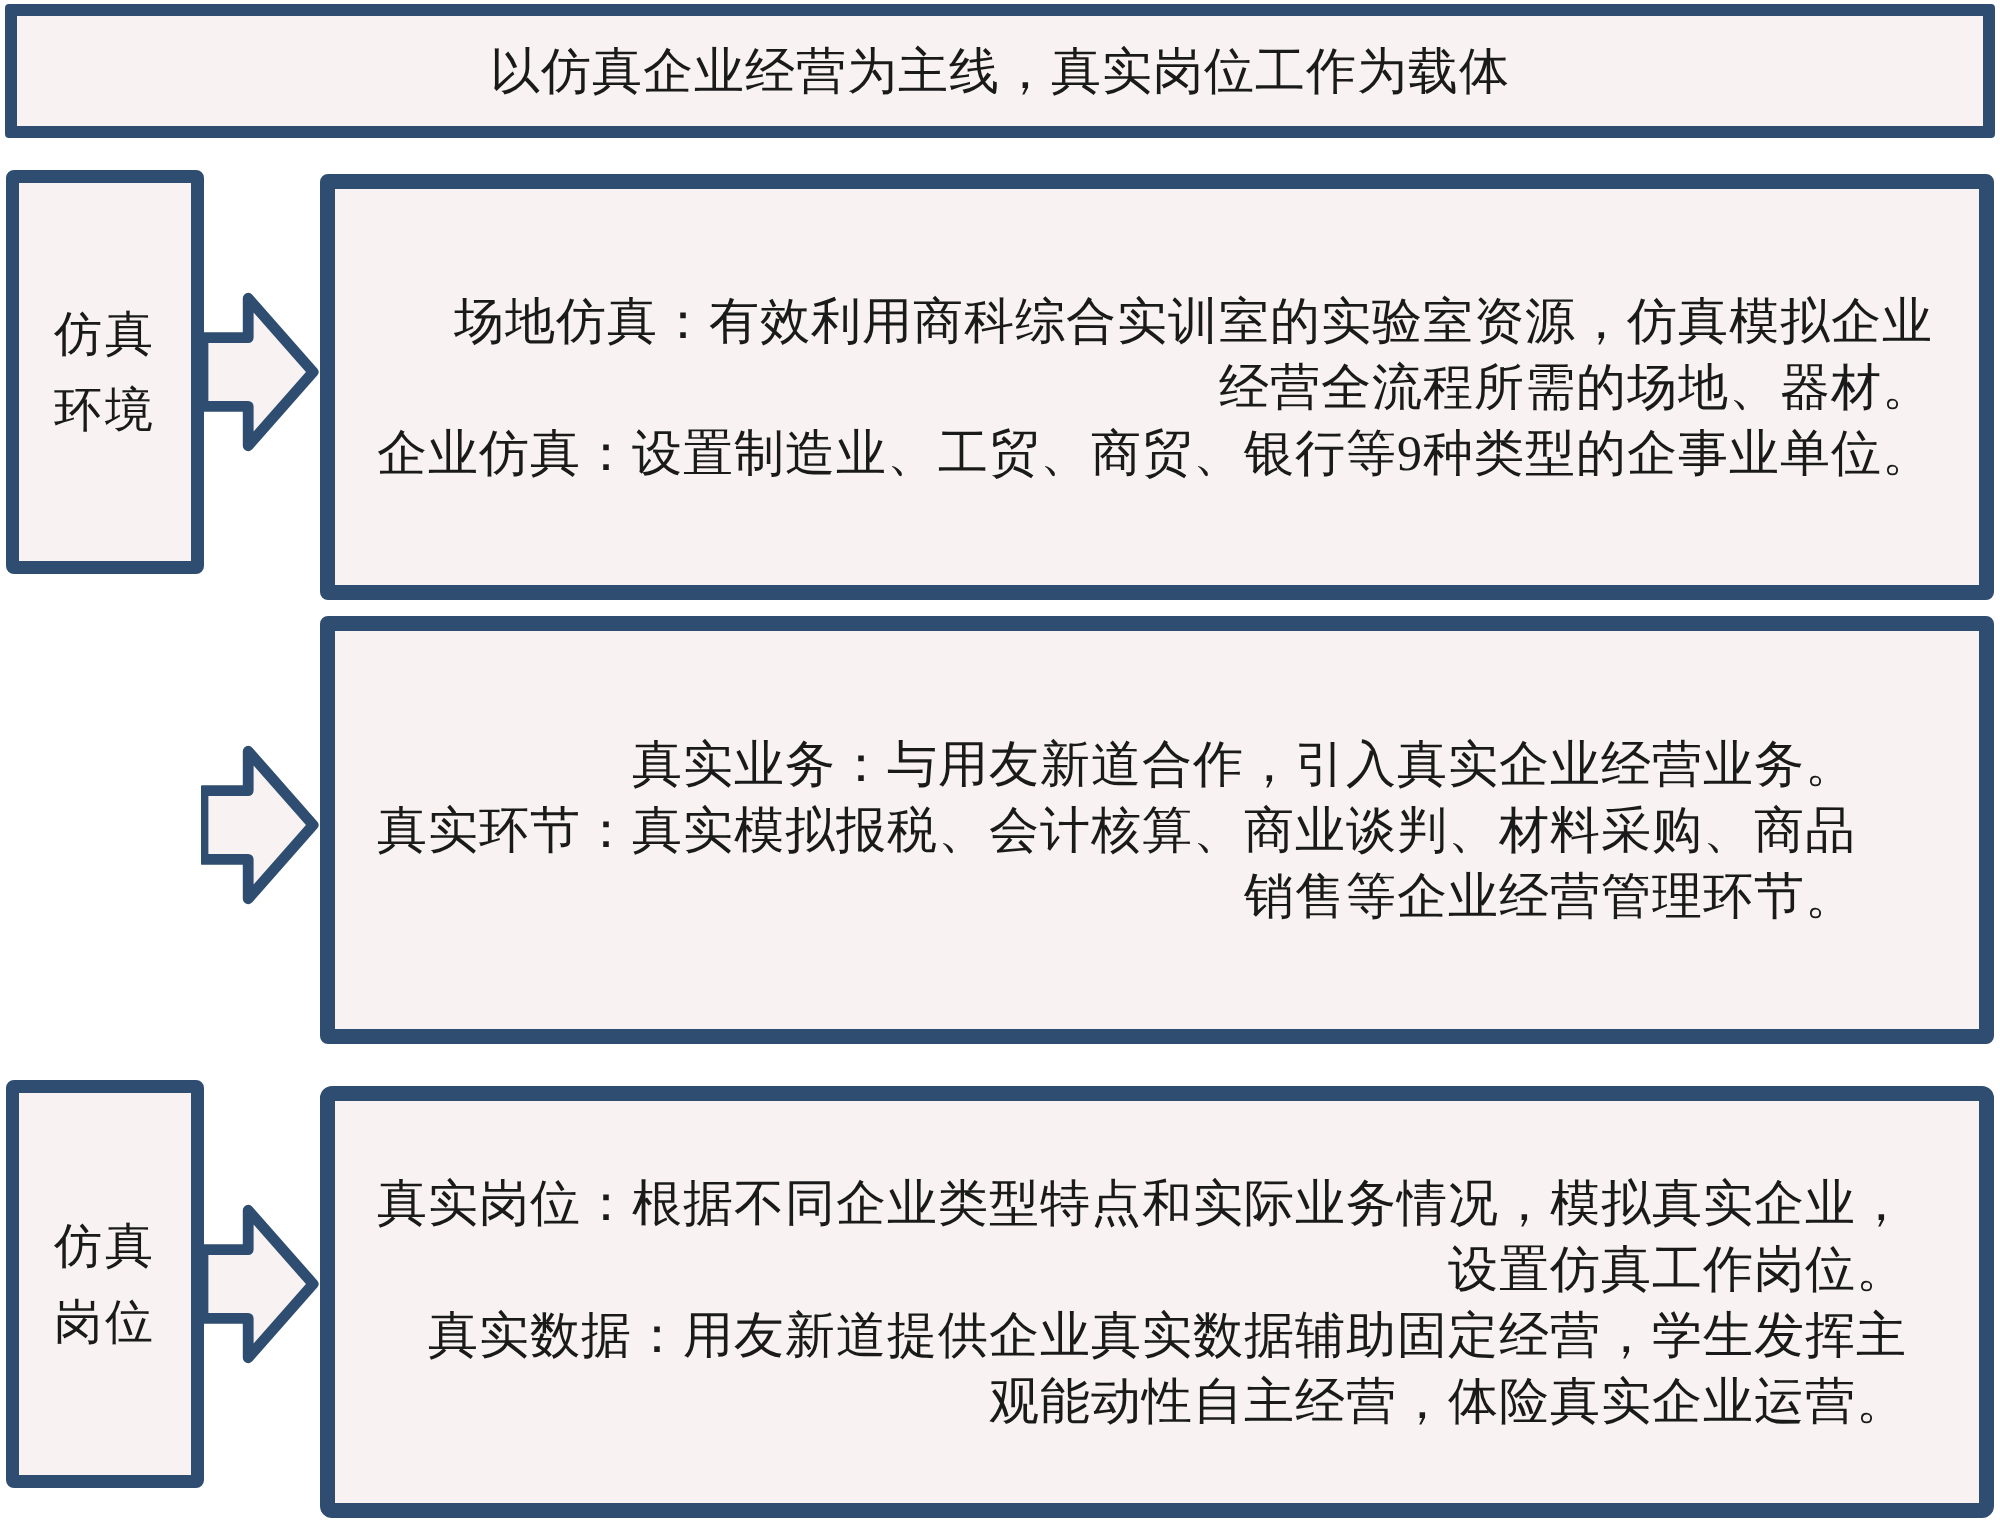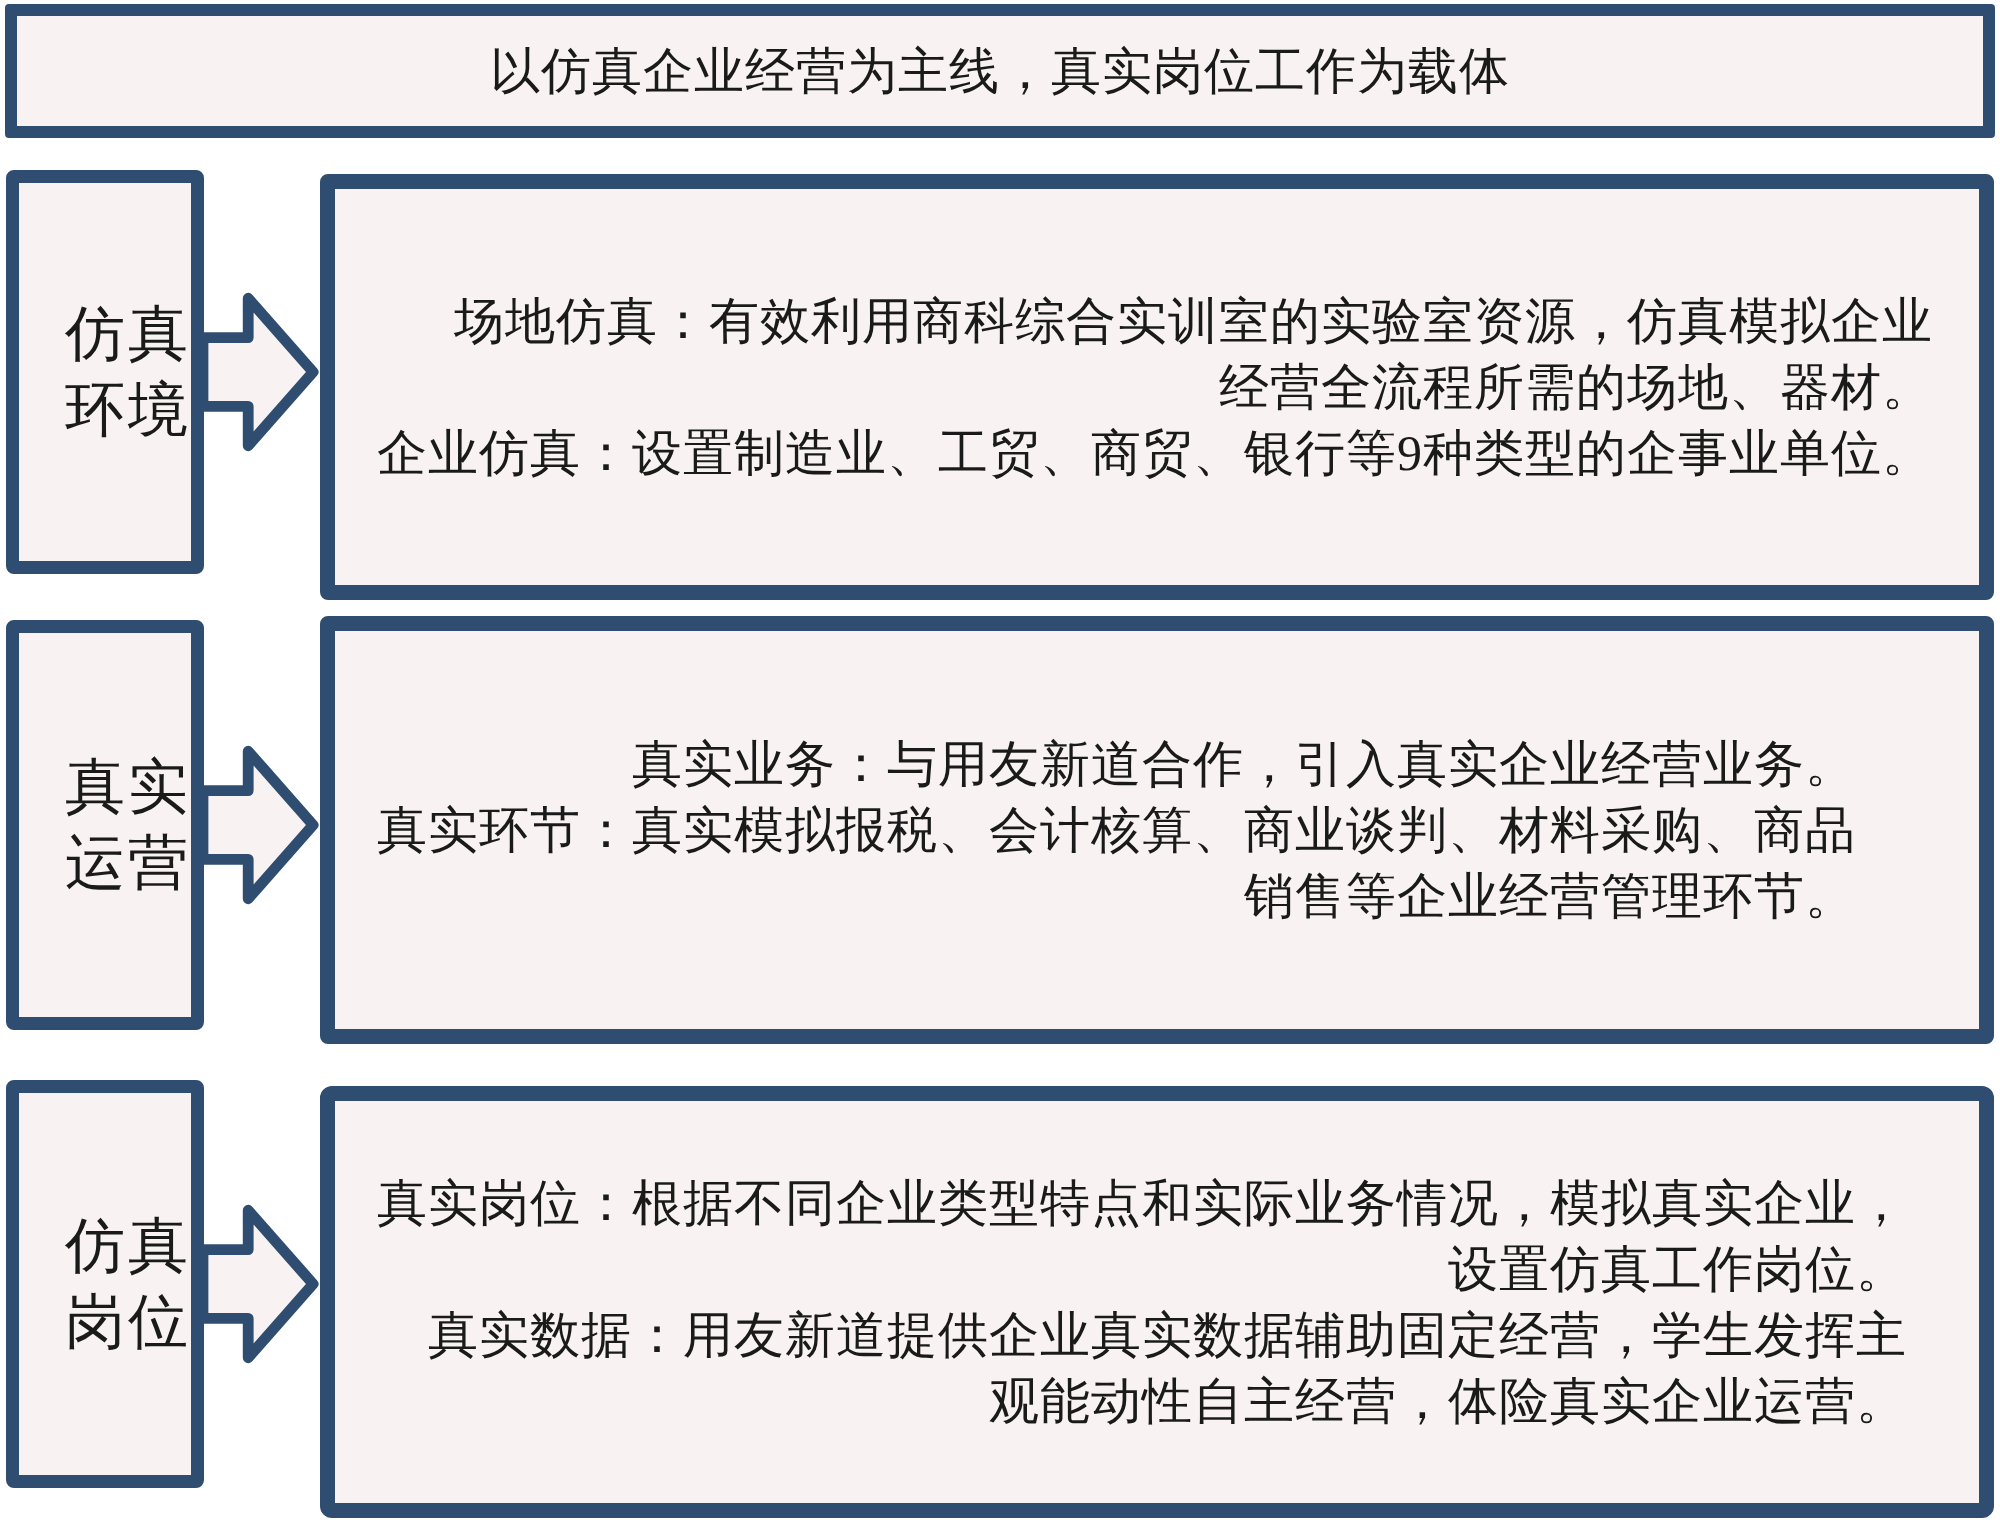--- a/index.html
+++ b/index.html
@@ -37,23 +37,23 @@
     font-size: 50px;
     letter-spacing: 1px;
   }
   
   .label-box {
     left: 6px;
     width: 198px;
     border-radius: 8px;
     display: flex;
     align-items: center;
-    justify-content: flex-end;
+    justify-content: center;
     text-align: center;
-    font-size: 60px;
+    font-size: 48px;
     line-height: 76px;
     letter-spacing: 3px;
     white-space: pre-line;
   }
   .r1.label-box { top: 170px;  height: 404px; }
   .r2.label-box { top: 620px;  height: 410px; }
   .r3.label-box { top: 1080px; height: 408px; }
   
   .content-box {
     left: 320px;
@@ -101,24 +101,20 @@
   </div>
   <svg class="arrow r1" viewBox="0 0 120 170">
     <path d="M2 50 H48 V10 L114 85 L48 160 V120 H2 Z" fill="#F8F3F2" stroke="#2E4D70" stroke-width="11" stroke-linejoin="round"></path>
   </svg>
   <div class="box content-box r1">
     <p>场地仿真：有效利用商科综合实训室的实验室资源，仿真模拟企业
 经营全流程所需的场地、器材。
 企业仿真：设置制造业、工贸、商贸、银行等9种类型的企事业单位。</p>
   </div>
 
-  <div class="box label-box r2">
-    <span>真实
-运营</span>
-  </div>
   <svg class="arrow r2" viewBox="0 0 120 170">
     <path d="M2 50 H48 V10 L114 85 L48 160 V120 H2 Z" fill="#F8F3F2" stroke="#2E4D70" stroke-width="11" stroke-linejoin="round"></path>
   </svg>
   <div class="box content-box r2">
     <p>真实业务：与用友新道合作，引入真实企业经营业务。
 真实环节：真实模拟报税、会计核算、商业谈判、材料采购、商品
 销售等企业经营管理环节。</p>
   </div>
 
   <div class="box label-box r3">

